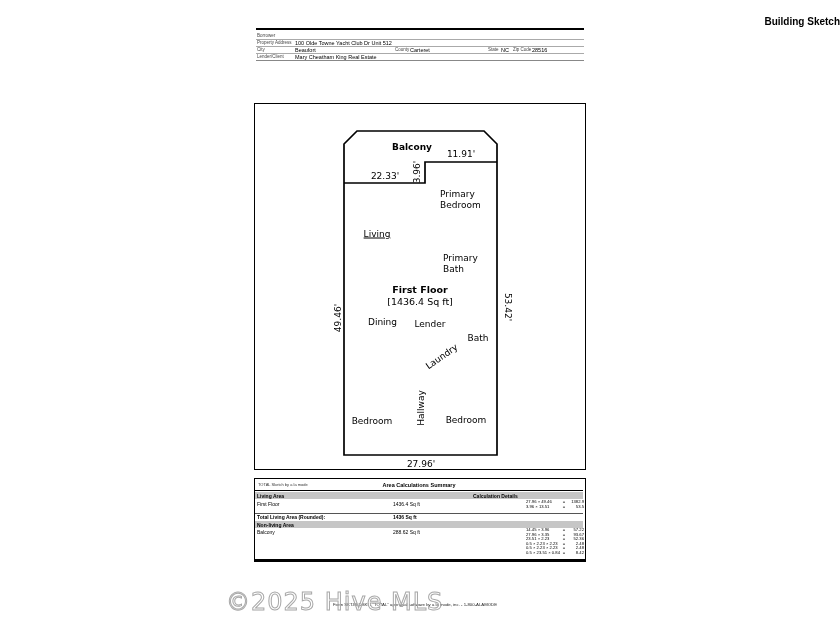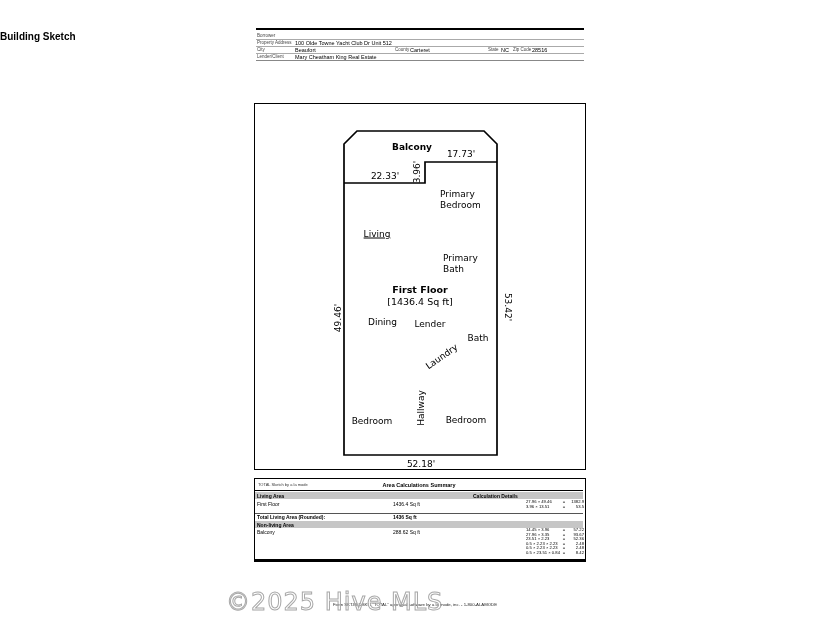--- a/index.html
+++ b/index.html
@@ -1,22 +1,22 @@
 <!DOCTYPE html>
 <html><head>
 <meta charset="utf-8">
 <style>
   html,body{margin:0;padding:0;background:#fff;}
   .page{position:relative;width:840px;height:630px;background:#fff;overflow:hidden;
         font-family:"Liberation Sans",sans-serif;color:#000;}
   .abs{position:absolute;}
 
   
-  .doc-title{font-size:10px;font-weight:bold;left:0;right:0;top:16px;text-align:left;
-             font-family:"Liberation Sans",sans-serif;margin-top:15px;}
+  .doc-title{font-size:10px;font-weight:bold;left:0;right:0;top:16px;text-align:right;
+             font-family:"Liberation Sans",sans-serif;}
   .title-rule{left:256px;top:28px;width:328px;height:2px;background:#000;}
   .fld-label{font-size:4.5px;color:#444;}
   .fld-value{font-size:5.5px;color:#000;}
   .row-sep{left:256px;width:328px;height:1px;background:#aaa;}
 
   
   .sketch-box{left:254px;top:103px;width:330px;height:365px;border:1px solid #000;}
   svg.planlayer{left:0;top:0;pointer-events:none;}
   .plan-label{font-family:"DejaVu Sans",sans-serif;font-size:9px;white-space:pre-line;
               text-align:center;line-height:11px;transform:translate(-50%,-50%);}
@@ -78,40 +78,40 @@
   <div class="abs row-sep" style="top:60px;background:#888;"></div>
 
   <div class="abs sketch-box"></div>
 
   <svg class="abs planlayer" width="840" height="630" viewBox="0 0 840 630">
     <polygon points="344,144 357,131 484,131 497,144 497,455 344,455" fill="#ffffff" stroke="#000" stroke-width="1.7"></polygon>
     <path d="M497,162 L425,162 L425,183 L344,183" fill="none" stroke="#000" stroke-width="1.7"></path>
   </svg>
 
   <div class="abs plan-label bold" style="left:412px;top:147px;">Balcony</div>
-  <div class="abs plan-label" style="left:461px;top:154px;">17.73'</div>
+  <div class="abs plan-label" style="left:461px;top:154px;">11.91'</div>
   <div class="abs plan-label" style="left:385px;top:176px;">22.33'</div>
   <div class="abs plan-label rot-ccw" style="left:417px;top:172px;">3.96'</div>
   <div class="abs plan-label leftal" style="left:440px;top:189px;">Primary
 Bedroom</div>
   <div class="abs plan-label" style="left:377px;top:234px;text-decoration:underline;">Living</div>
   <div class="abs plan-label leftal" style="left:443px;top:253px;">Primary
 Bath</div>
   <div class="abs plan-label bold" style="left:420px;top:289px;font-size:9.5px;">First Floor</div>
   <div class="abs plan-label" style="left:420px;top:301px;font-size:9.5px;">[1436.4 Sq ft]</div>
   <div class="abs plan-label rot-ccw" style="left:338px;top:318px;">49.46'</div>
   <div class="abs plan-label rot-cw" style="left:507px;top:307px;">53.42'</div>
   <div class="abs plan-label" style="left:372px;top:322px;padding-left:21px;">Dining</div>
   <div class="abs plan-label" style="left:430px;top:324px;">Lender</div>
   <div class="abs plan-label" style="left:478px;top:338px;">Bath</div>
   <div class="abs plan-label rot-diag" style="left:442px;top:357px;">Laundry</div>
   <div class="abs plan-label rot-ccw" style="left:421px;top:408px;">Hallway</div>
   <div class="abs plan-label" style="left:372px;top:421px;">Bedroom</div>
   <div class="abs plan-label" style="left:466px;top:420px;">Bedroom</div>
-  <div class="abs plan-label" style="left:421px;top:464px;">52.18'</div>
+  <div class="abs plan-label" style="left:421px;top:464px;">27.96'</div>
 
   <div class="abs summary-box"></div>
   <div class="abs branding" style="left:258px;top:482px;">TOTAL Sketch by a la mode</div>
   <div class="abs sum-title" style="top:481.5px;">Area Calculations Summary</div>
   <div class="abs sum-rule" style="top:490px;height:1.4px;"></div>
 
   <div class="abs band" style="top:492px;"></div>
   <div class="abs band-label" style="left:257px;top:493px;">Living Area</div>
   <div class="abs band-label" style="left:473px;top:493px;">Calculation Details</div>
 

